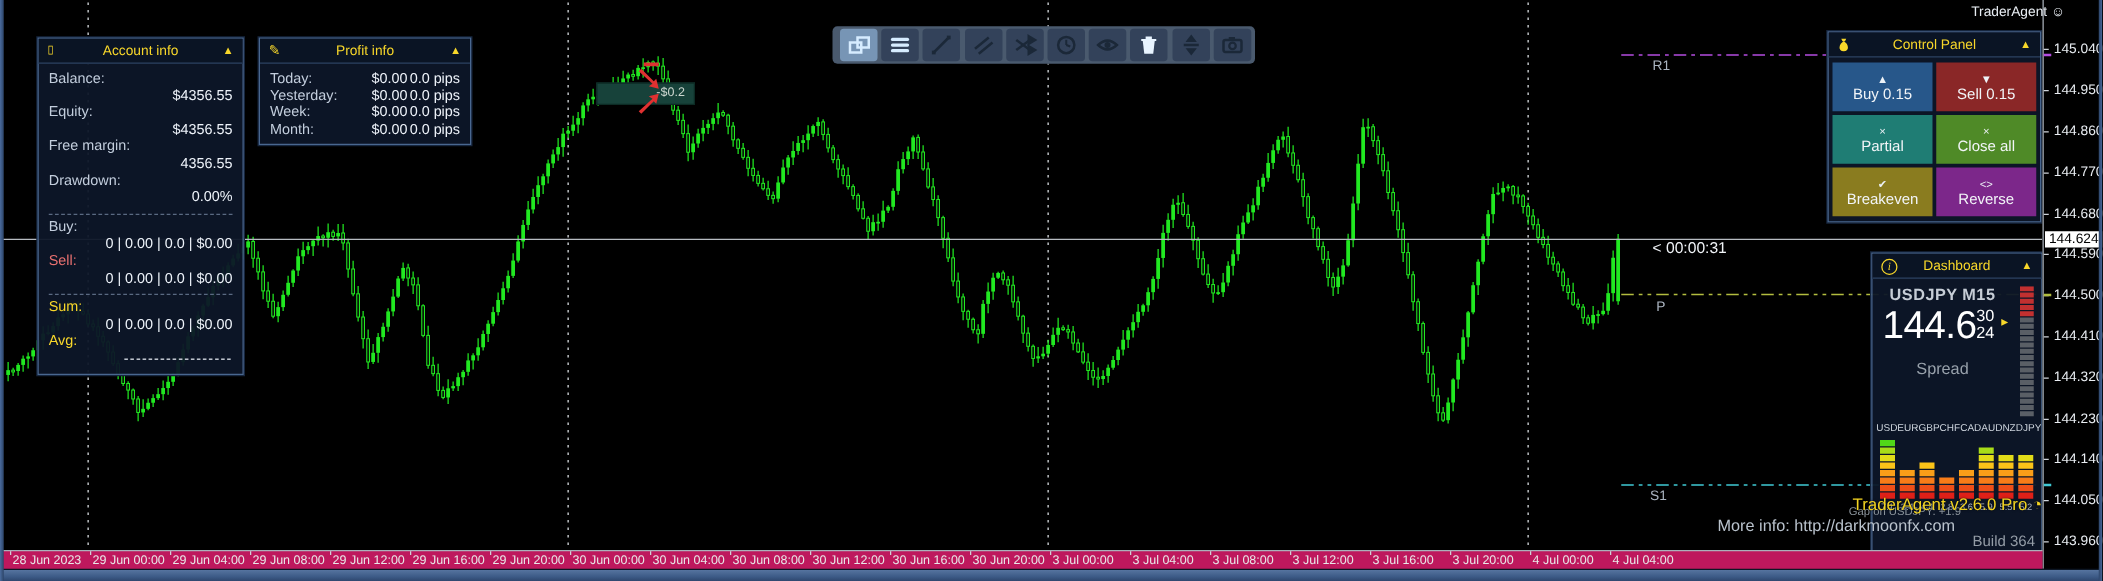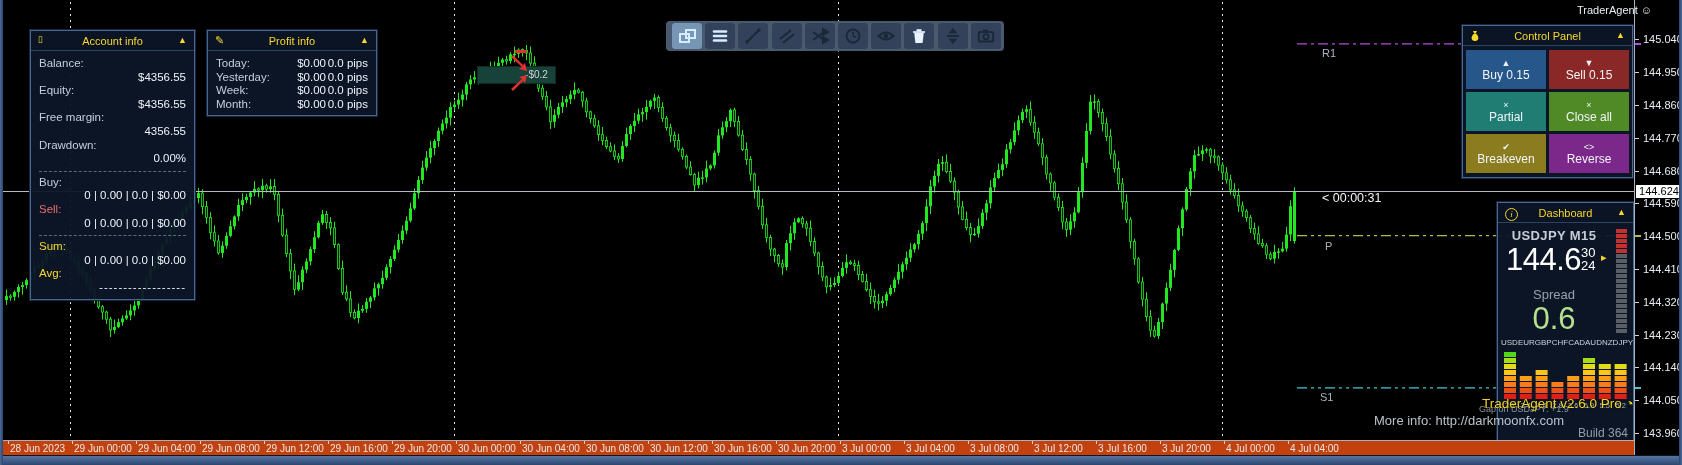--- a/index.html
+++ b/index.html
@@ -90,21 +90,21 @@
 
   
   .price-axis{left:1634px;top:0;width:48px;height:455px;background:#000;border-left:1px solid #aab1ba;z-index:6;}
   .ptick{position:absolute;left:0;width:4px;height:1px;background:#cfd4da;}
   .plab{position:absolute;left:8px;color:#e9edf2;font-size:11px;}
   .pmark{position:absolute;left:0;width:6px;height:2px;}
   .cur-price{position:absolute;left:1px;width:46px;height:13px;background:#fff;color:#000;
       font-size:11px;line-height:13px;text-align:center;z-index:7;}
 
   
-  .time-axis{left:0;top:440px;width:1634px;height:15px;background:#c2410c;border-top:1px solid #aab1ba;z-index:6;}
+  .time-axis{left:0;top:440px;width:1634px;height:15px;background:#be185d;border-top:1px solid #aab1ba;z-index:6;}
   .tlab{position:absolute;top:2px;color:#e8e8e8;font-size:10px;white-space:nowrap;}
   .ttick{position:absolute;top:0;width:1px;height:3px;background:#cfd4da;}
 </style>
 </head>
 <body>
 
 <div id="root">
 
   <svg id="chart-svg" class="abs" width="1634" height="440">
       <line x1="70.5" y1="2" x2="70.5" y2="438" stroke="#e2e6ea" stroke-width="1" stroke-dasharray="2 4"></line>
@@ -1002,21 +1002,20 @@
         <rect x="1" y="65" width="11" height="4" fill="#5a5f66"></rect>
         <rect x="1" y="70" width="11" height="4" fill="#5a5f66"></rect>
         <rect x="1" y="75" width="11" height="4" fill="#5a5f66"></rect>
         <rect x="1" y="80" width="11" height="4" fill="#5a5f66"></rect>
         <rect x="1" y="85" width="11" height="4" fill="#5a5f66"></rect>
         <rect x="1" y="90" width="11" height="4" fill="#5a5f66"></rect>
         <rect x="1" y="95" width="11" height="4" fill="#5a5f66"></rect>
         <rect x="1" y="100" width="11" height="4" fill="#5a5f66"></rect>
       </svg>
     <div class="db-spread-l">Spread</div>
-    <div class="db-spread-v">0.6</div>
     <div class="db-curr" id="db-curr">
         <span>USD</span>
         <span>EUR</span>
         <span>GBP</span>
         <span>CHF</span>
         <span>CAD</span>
         <span>AUD</span>
         <span>NZD</span>
         <span>JPY</span>
       </div>

